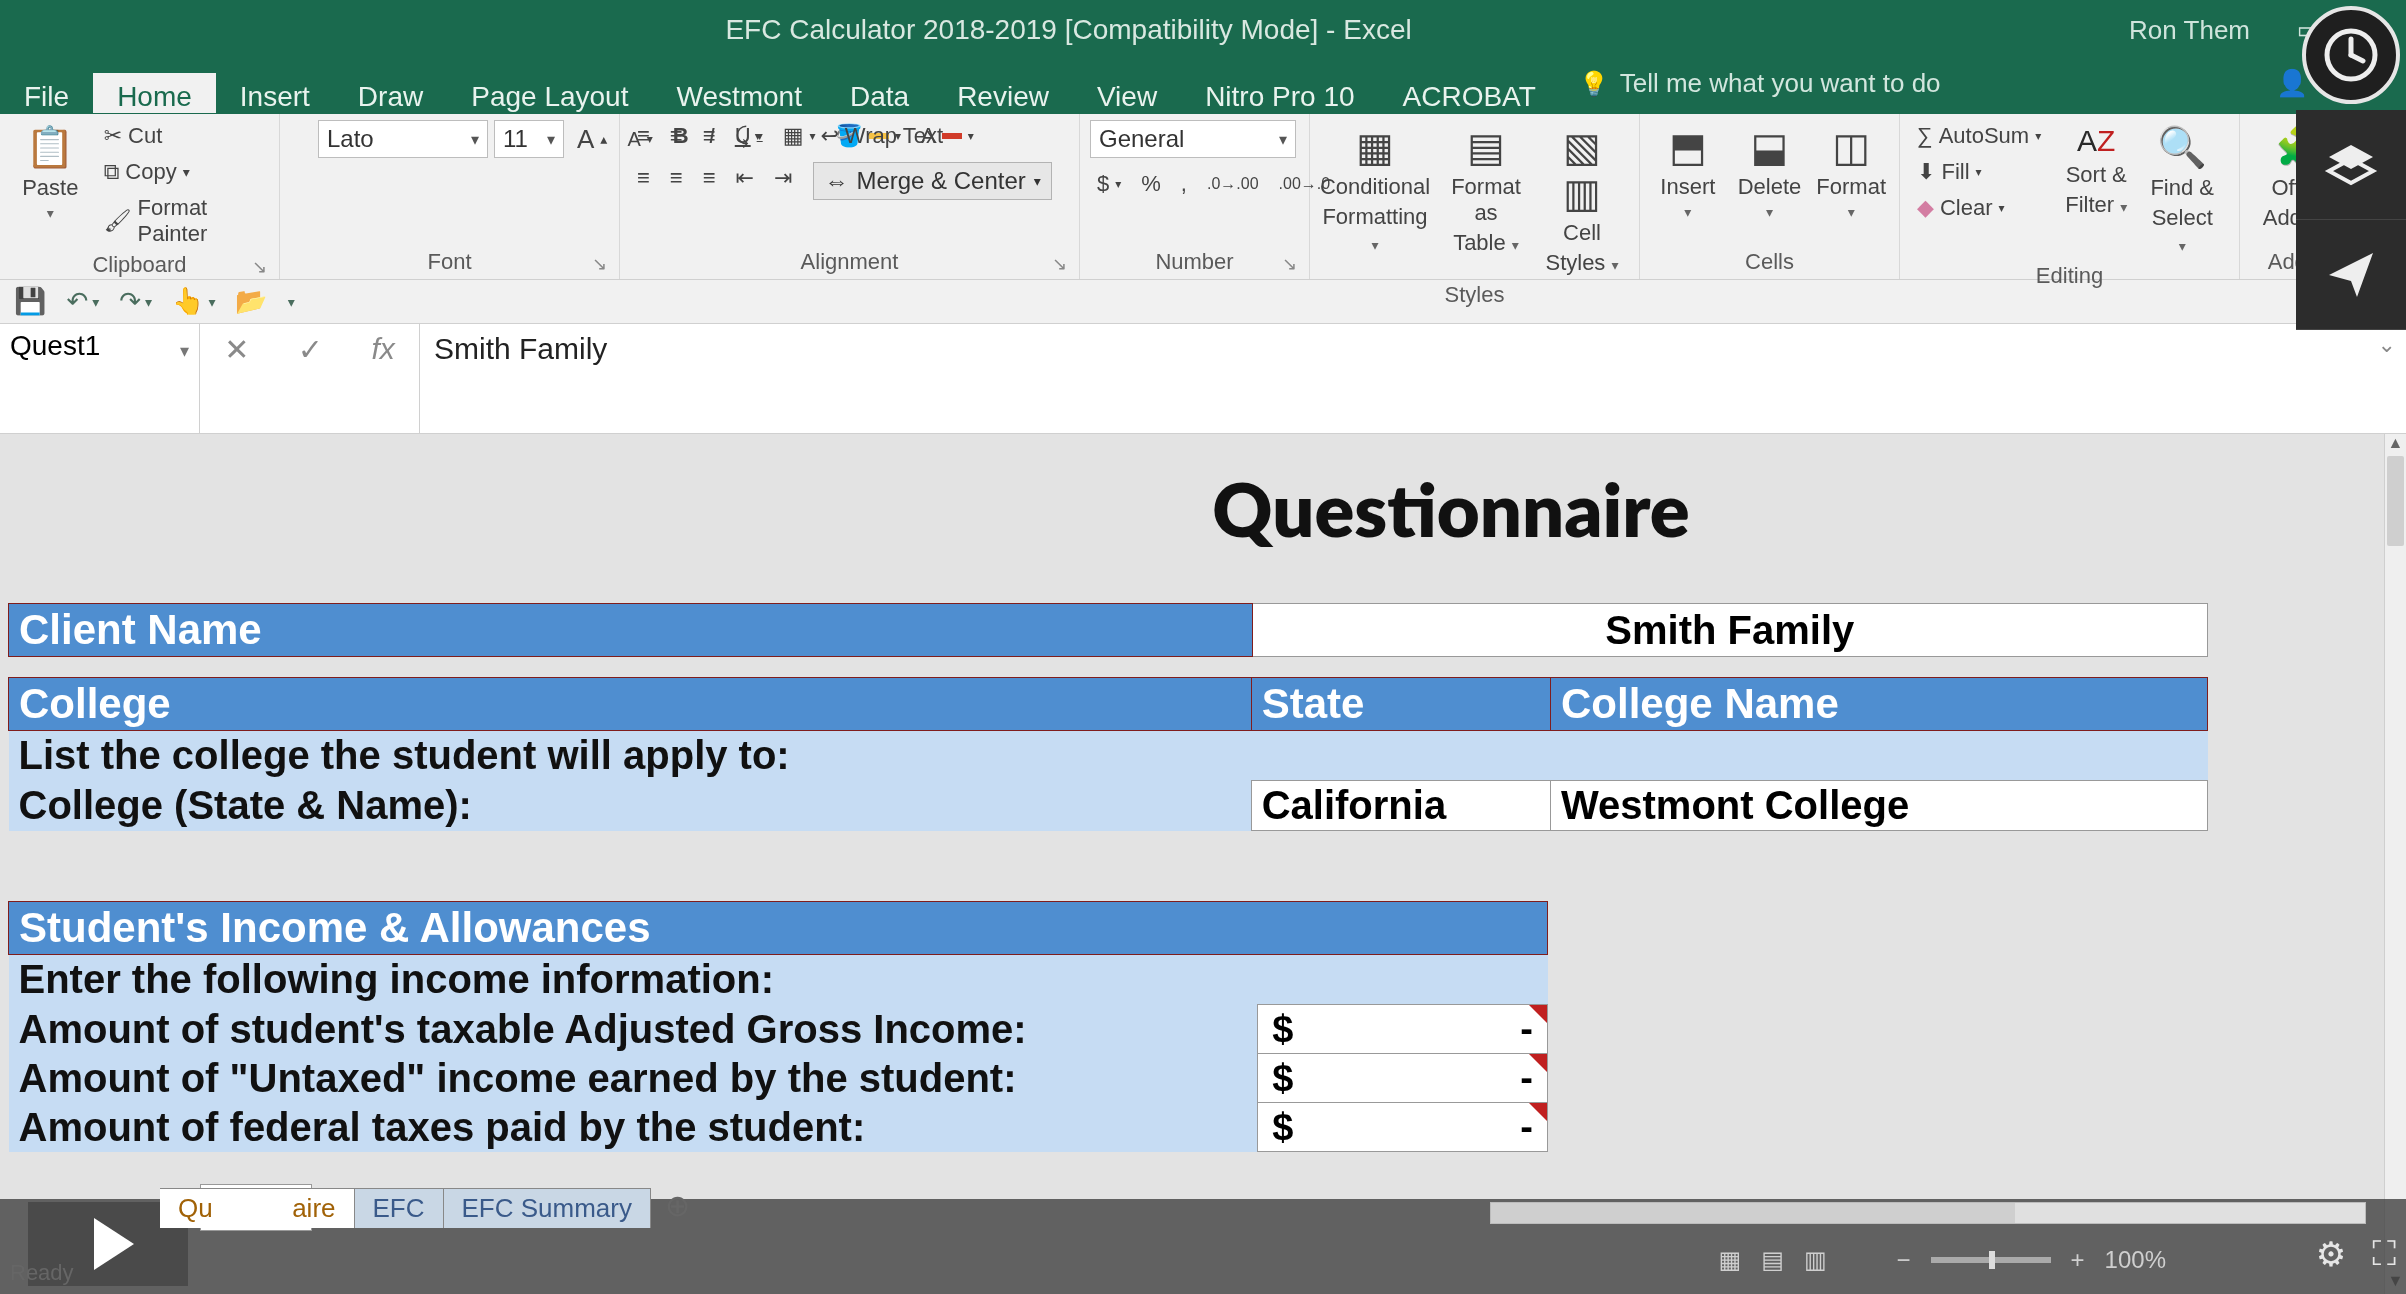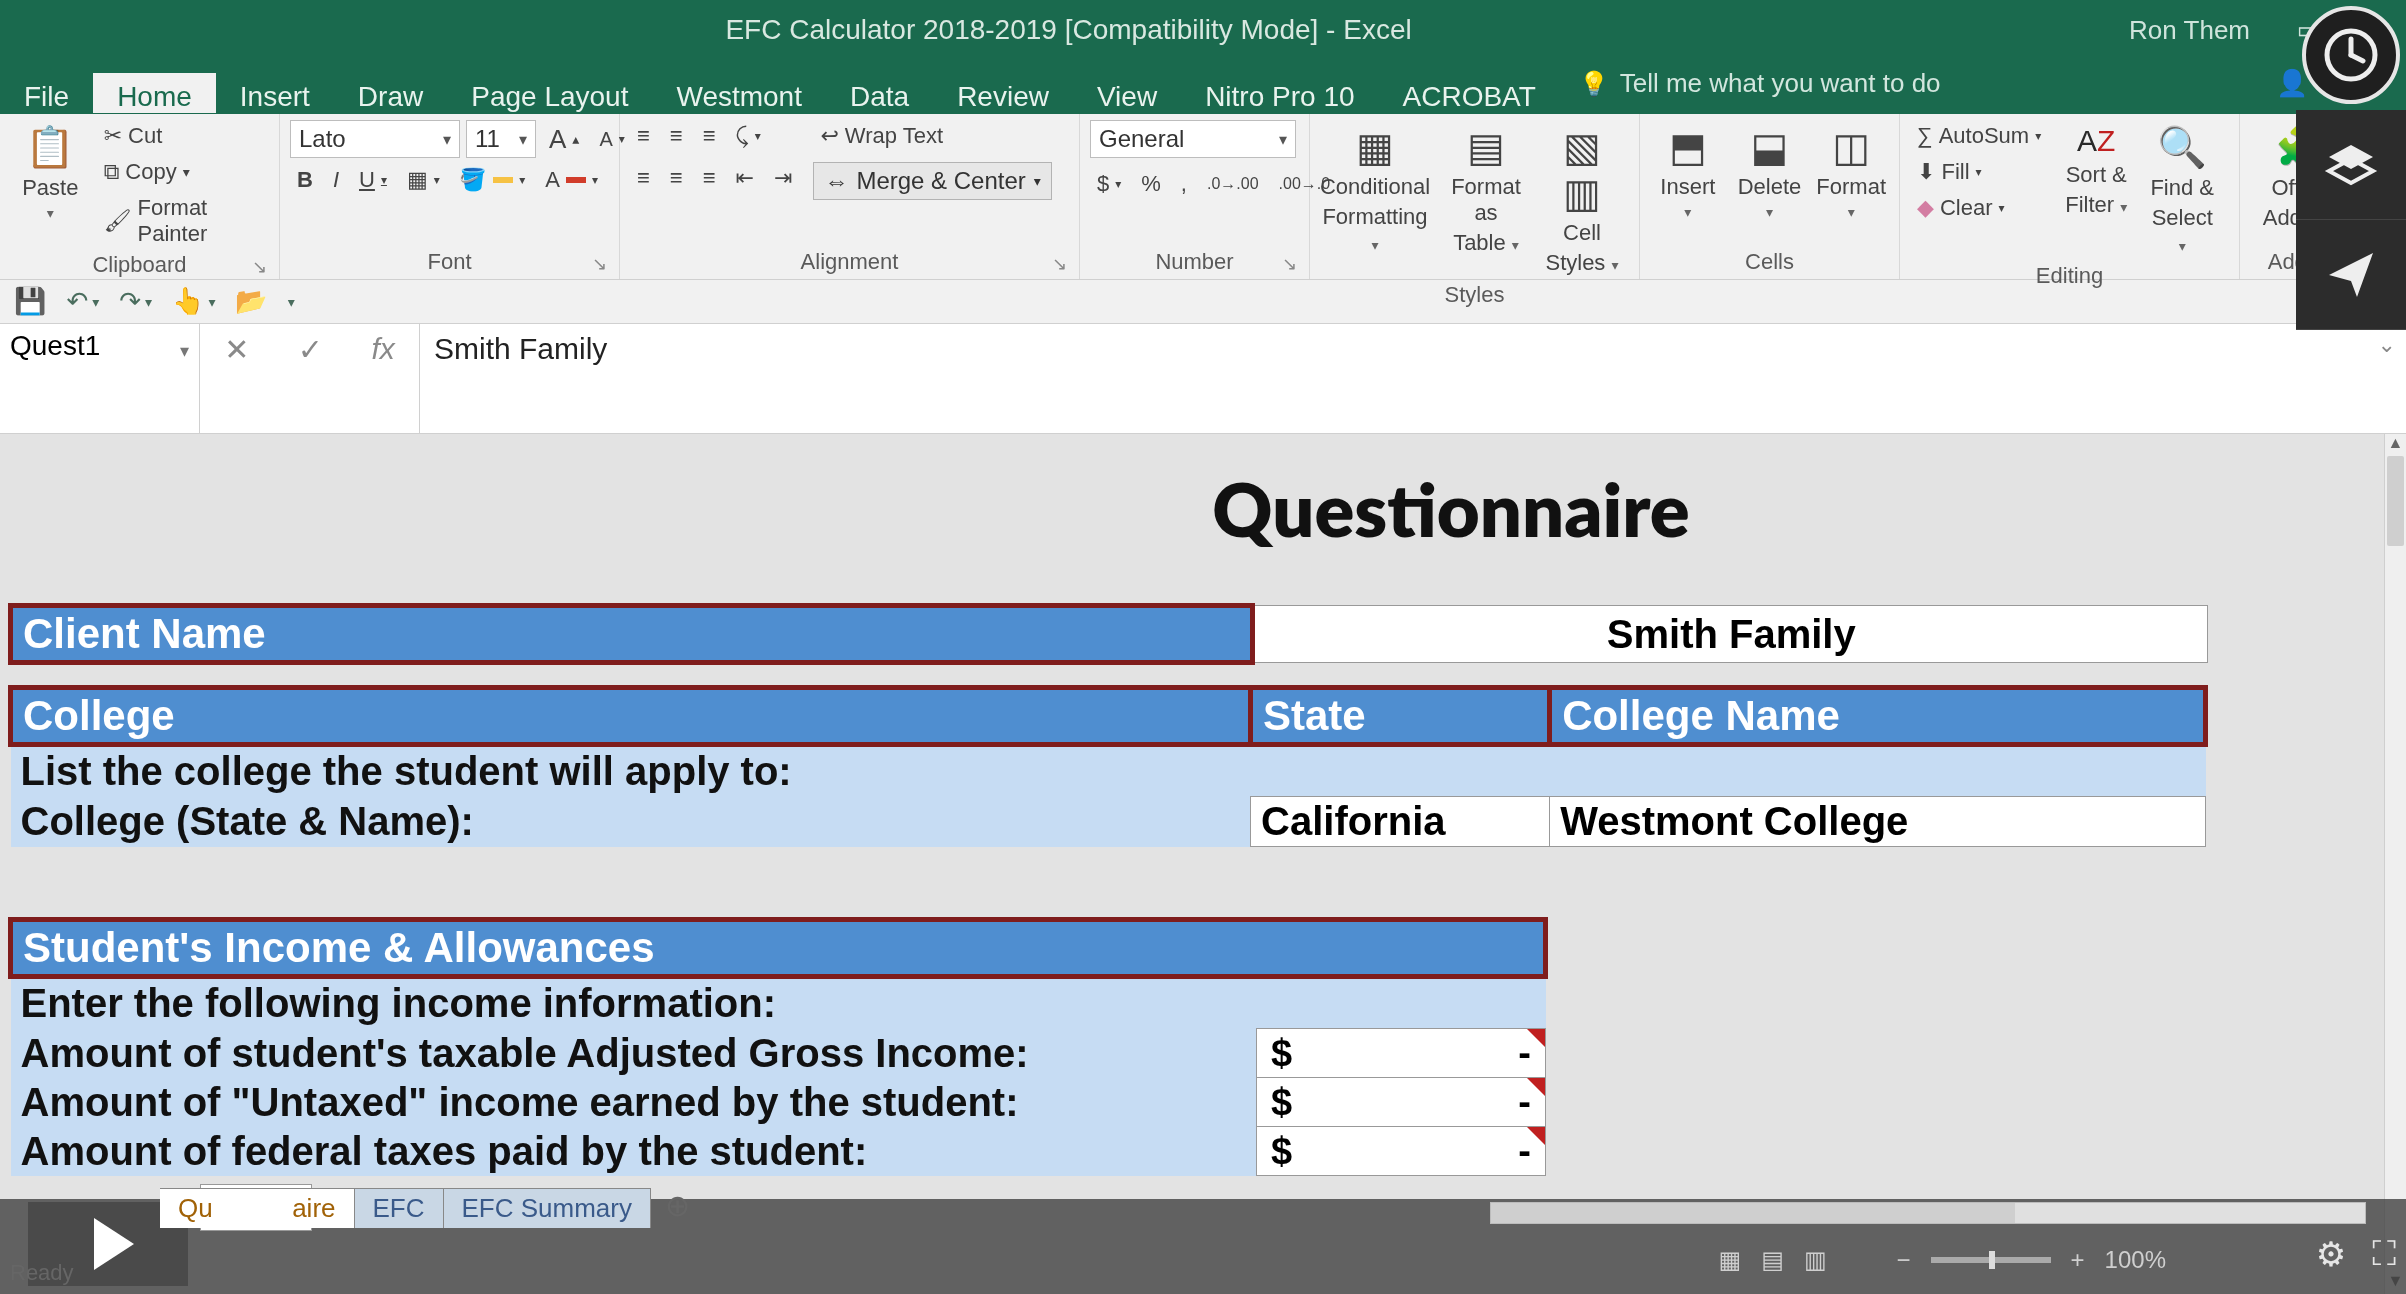--- a/index.html
+++ b/index.html
@@ -207,21 +207,21 @@
     color: #111;
     margin: 10px 0 50px 600px;
   }
 
   table.ws { border-collapse: collapse; width: 100%; max-width: 2200px; }
   .hdr-blue {
     background: #4f8ed0;
     color: #fff;
     font-weight: 700;
     font-size: 42px;
-    border: 5px solid #7f1d1d;
+    border: 1px solid #7f1d1d;
     padding: 2px 10px;
   }
   .hdr-blue.center { }
   .cell-white {
     background: #fff;
     border: 1px solid #999;
     font-size: 40px;
     font-weight: 700;
     padding: 2px 10px;
   }
@@ -414,21 +414,21 @@
         <div class="btn-sm">
           <span class="ico">🖌</span>
           <span>Format Painter</span>
         </div>
       </div>
     </div>
     <div class="group-label"><span>Clipboard</span><span class="launcher">↘</span></div>
   </div>
 
   <div class="group" style="width:340px">
-    <div class="group-body" style="flex-direction:column; ">
+    <div class="group-body" style="margin-left:28px;">
       <div class="mini-row">
         <div class="combo" style="width:170px">
           <span>Lato</span>
             <span class="arrow">▾</span>
         </div>
         <div class="combo" style="width:70px">
           <span>11</span>
             <span class="arrow">▾</span>
         </div>
         <span class="btn-sm" style="font-size:26px">A<span style="font-size:14px">▴</span></span>

